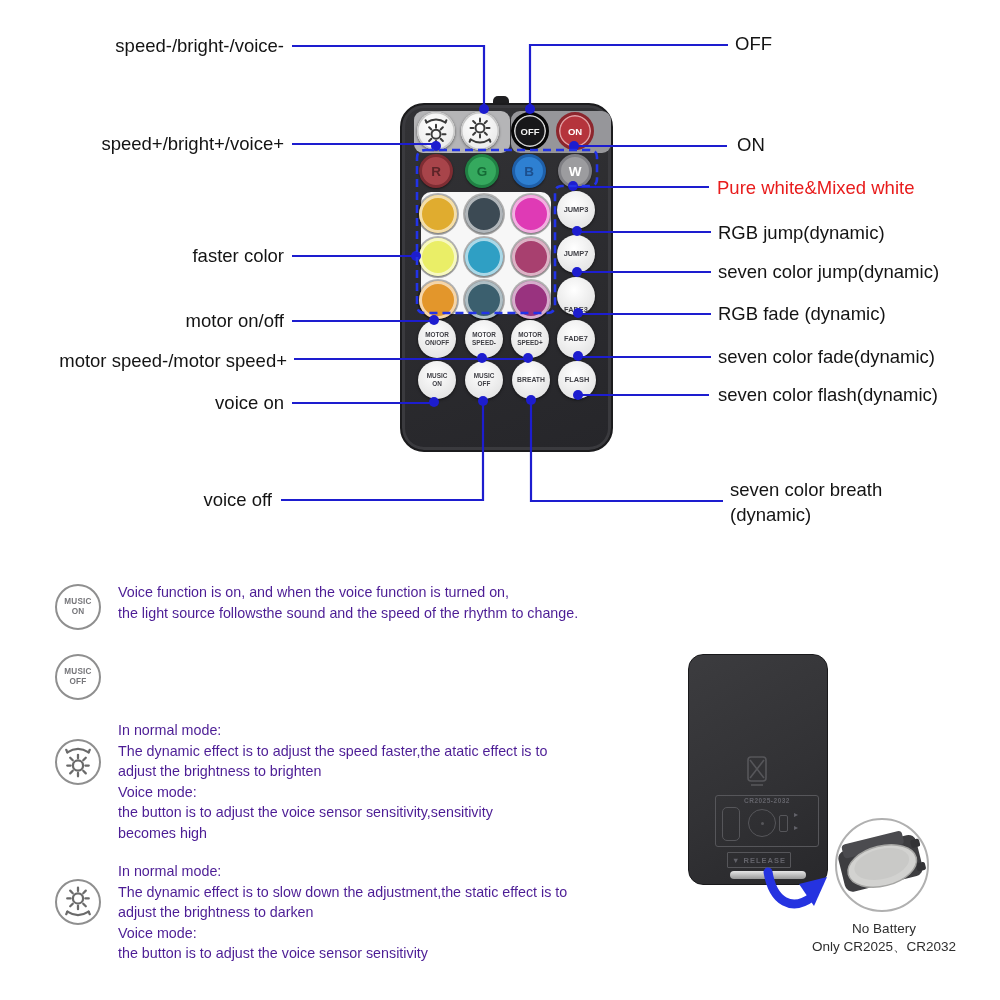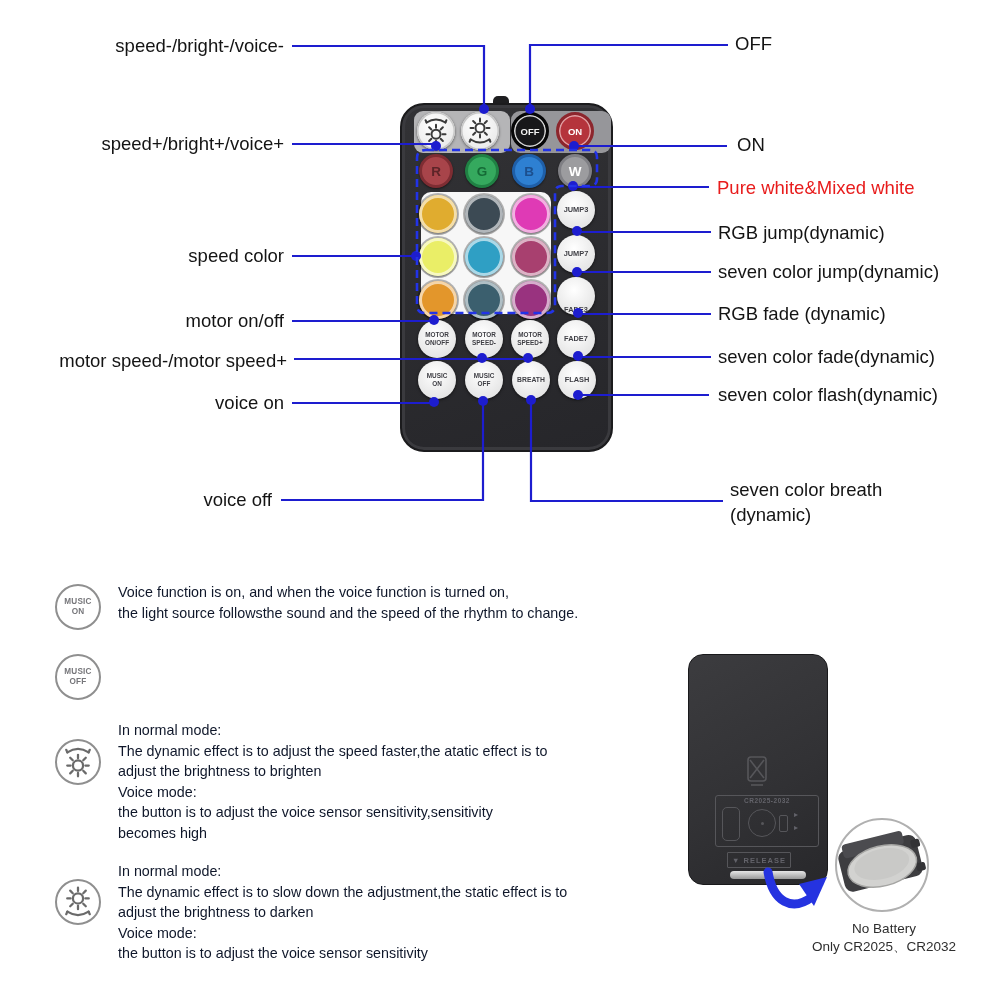--- a/index.html
+++ b/index.html
@@ -31,21 +31,21 @@
   .btn-rgbw{width:34px;height:34px;border:3px solid;font-size:13.5px;box-shadow:0 1px 2px rgba(0,0,0,.5);}
   .btn-color{width:38px;height:38px;box-shadow:inset 0 0 0 3px rgba(255,255,255,.6), 0 0 0 2px rgba(0,0,0,.28), 0 1px 2px rgba(0,0,0,.35);}
   .btn-fn{width:38px;height:38px;background:radial-gradient(circle at 45% 35%,#ffffff,#dcdcdc);
        color:#3e3e44;font-size:7.4px;line-height:1.2;box-shadow:0 1px 3px rgba(0,0,0,.6);}
   .btn-fn.two{font-size:6.4px;}
   
   .inst-icon{position:absolute;left:55px;width:46px;height:46px;border-radius:50%;border:2px solid #8f8f8f;
        background:#fff;box-sizing:border-box;display:flex;flex-direction:column;align-items:center;justify-content:center;
        color:#76767a;font-weight:bold;font-size:8.2px;line-height:10px;letter-spacing:.2px;}
   .inst-icon svg{color:#6a6a6a;}
-  .para{position:absolute;left:118px;font-size:14.3px;line-height:20.6px;color:#0f172a;white-space:nowrap;}
+  .para{position:absolute;left:118px;font-size:14.3px;line-height:20.6px;color:#4c1d95;white-space:nowrap;}
   
   #remote-back{position:absolute;left:688px;top:654px;width:140px;height:231px;border-radius:15px;
        background:linear-gradient(150deg,#3c3c3f 0%,#323235 55%,#28282b 100%);border:1px solid #19191b;box-sizing:border-box;z-index:5;}
   .emboss{border:1.5px solid #56565a;box-sizing:border-box;position:absolute;color:#63636a;}
   #release-bar{left:38px;top:197px;width:64px;height:16px;border-radius:1px;font-size:7.5px;letter-spacing:1px;
        display:flex;align-items:center;justify-content:center;font-weight:bold;}
   #battery-slot{position:absolute;left:41px;top:216px;width:76px;height:8px;border-radius:4px;
        background:linear-gradient(#e6e6e6,#999);}
   #diagram-panel{left:26px;top:140px;width:104px;height:52px;border-radius:3px;font-size:6.5px;}
   #diagram-panel .model{position:absolute;left:0;right:0;top:1px;text-align:center;font-weight:bold;letter-spacing:.5px;}
@@ -86,21 +86,21 @@
           <line x1="8.3" y1="13.2" x2="6.5" y2="15"></line>
         <path d="M 4.5,18.8 Q 12,23.6 19.5,18.8"></path>
         <path d="M 4.5,18.8 L 3.7,20.6"></path>
           <path d="M 19.5,18.8 L 20.3,20.6"></path>
       </g>
     </defs>
   </svg>
 
   <div class="lbl right-align" style="right:716px;top:35px;">speed-/bright-/voice-</div>
   <div class="lbl right-align" style="right:716px;top:133px;">speed+/bright+/voice+</div>
-  <div class="lbl right-align" style="right:716px;top:245px;">speed color</div>
+  <div class="lbl right-align" style="right:716px;top:245px;">faster color</div>
   <div class="lbl right-align" style="right:716px;top:310px;">motor on/off</div>
   <div class="lbl right-align" style="right:713px;top:350px;">motor speed-/motor speed+</div>
   <div class="lbl right-align" style="right:716px;top:392px;">voice on</div>
   <div class="lbl right-align" style="right:728px;top:489px;">voice off</div>
 
   <div class="lbl" style="left:735px;top:33px;">OFF</div>
   <div class="lbl" style="left:737px;top:134px;">ON</div>
   <div class="lbl red" style="left:717px;top:177px;">Pure white&amp;Mixed white</div>
   <div class="lbl" style="left:718px;top:222px;">RGB jump(dynamic)</div>
   <div class="lbl" style="left:718px;top:261px;">seven color jump(dynamic)</div>

